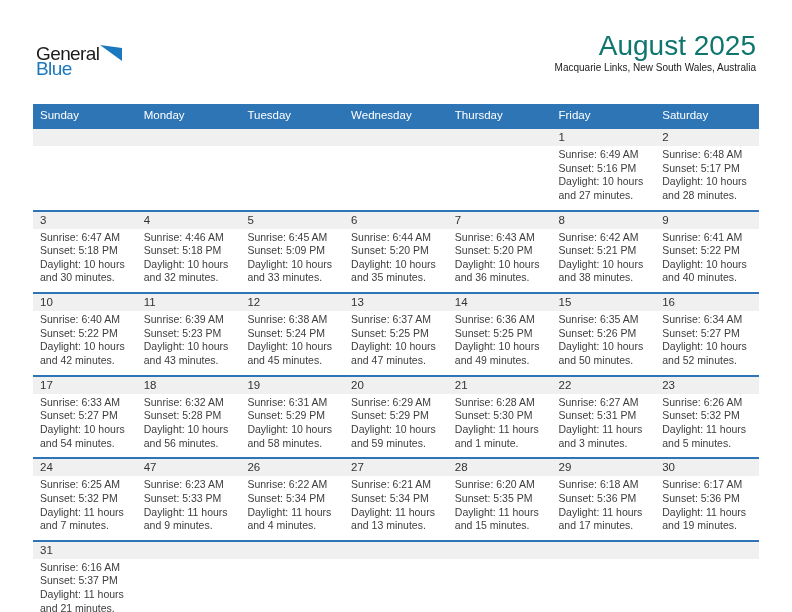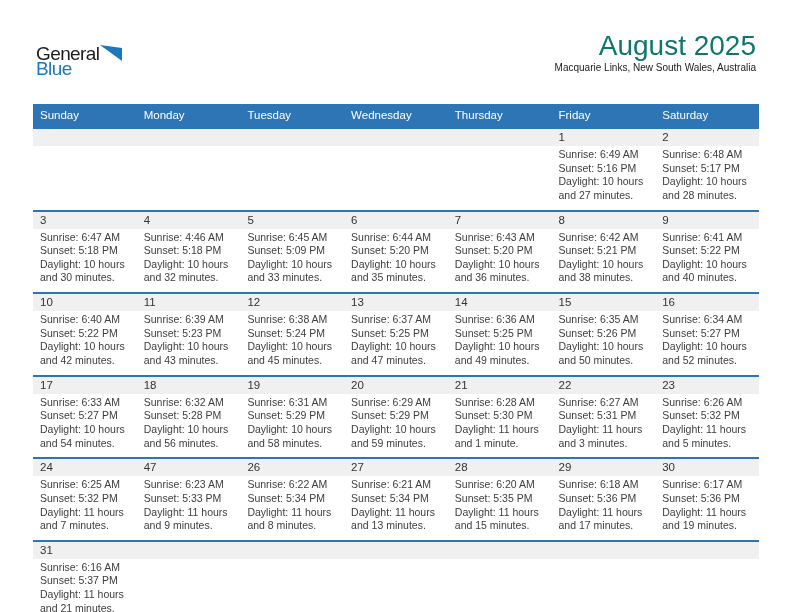--- a/index.html
+++ b/index.html
@@ -340,21 +340,21 @@
               <div>Daylight: 11 hours</div>
               <div>and 9 minutes.</div>
             </div>
           </td>
           <td>
             <div class="day-num">26</div>
             <div class="day-body">
               <div>Sunrise: 6:22 AM</div>
               <div>Sunset: 5:34 PM</div>
               <div>Daylight: 11 hours</div>
-              <div>and 8 minutes.</div>
+              <div>and 4 minutes.</div>
             </div>
           </td>
           <td>
             <div class="day-num">27</div>
             <div class="day-body">
               <div>Sunrise: 6:21 AM</div>
               <div>Sunset: 5:34 PM</div>
               <div>Daylight: 11 hours</div>
               <div>and 13 minutes.</div>
             </div>

